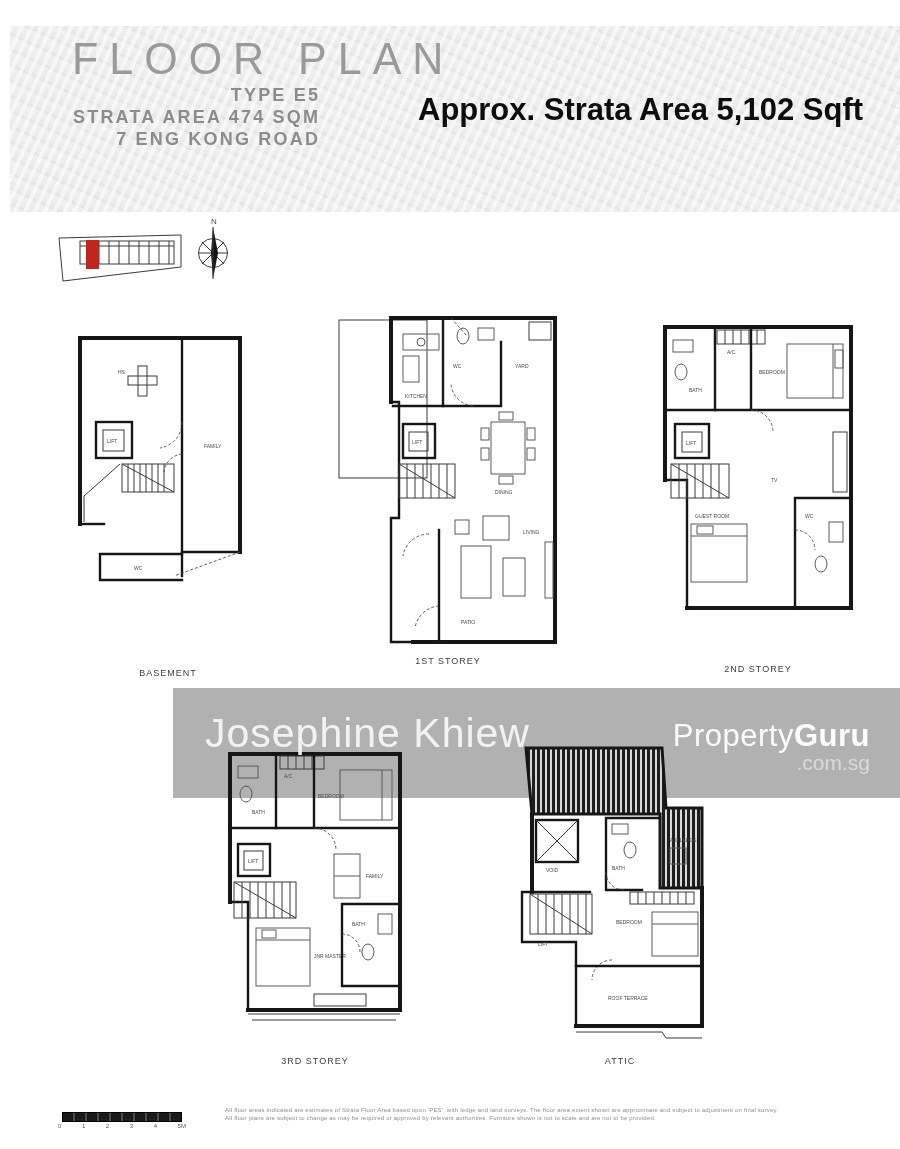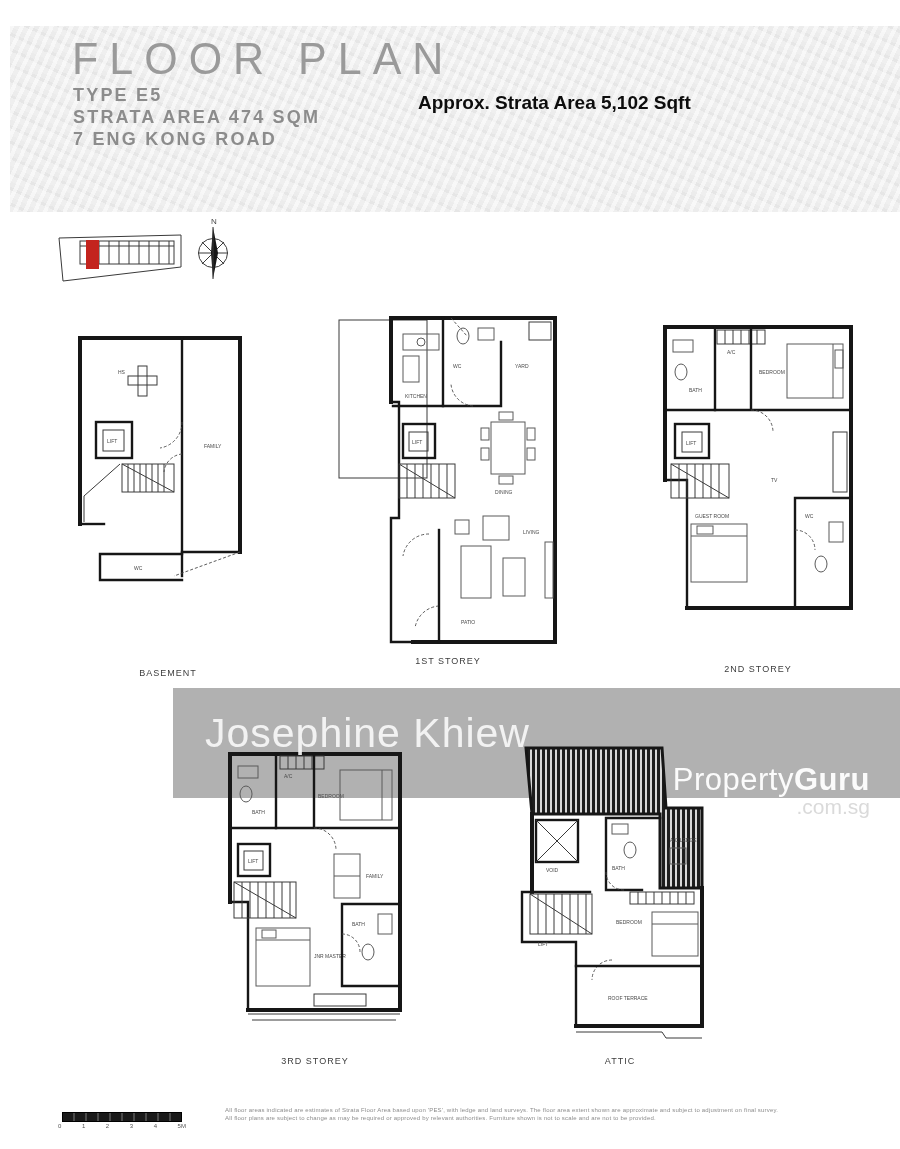--- a/index.html
+++ b/index.html
@@ -7,33 +7,33 @@
         font-family:"Liberation Sans",sans-serif;}
 
   
   .header-band{position:absolute;left:0;top:26px;width:900px;height:186px;
     background:
       repeating-linear-gradient(115deg,rgba(255,255,255,.55) 0 4px,rgba(0,0,0,0) 4px 9px),
       repeating-linear-gradient(25deg,#efefef 0 6px,#e6e6e6 6px 9px,#ececec 9px 14px); margin-left: 10px;}
   .hdr-title{position:absolute;left:62px;top:8px;font-size:43px;color:#9a9a9a;
     letter-spacing:11px;font-weight:400;transform:scaleY(1.04);}
   .hdr-sub{position:absolute;left:63px;top:58px;font-size:18px;font-weight:bold;
-    color:#8c8c8c;letter-spacing:2.2px;line-height:22px;}
-  .hdr-approx{position:absolute;left:408px;top:66px;font-size:19px;font-weight:bold;color:#0d0d0d;}
+    color:#8c8c8c;letter-spacing:2.2px;line-height:22px;text-align:right;}
+  .hdr-approx{position:absolute;left:408px;top:66px;font-size:31px;font-weight:bold;color:#0d0d0d;}
 
   
   .caption{position:absolute;font-size:9px;color:#3c3c3c;letter-spacing:1px;
     width:140px;text-align:center;}
 
   
   .wm-band{position:absolute;left:173px;top:688px;width:727px;height:110px;background:#b1b1b1;z-index:1;}
   .plan{position:absolute;z-index:2;}
   .wm-agent{position:absolute;left:205px;top:710px;font-size:41px;color:#f8f8f8;
     letter-spacing:1px;font-weight:400;z-index:3;opacity:.92;}
-  .wm-brand{position:absolute;right:30px;top:718px;text-align:right;z-index:3;color:#fff;margin-top:44px;}
+  .wm-brand{position:absolute;right:30px;top:718px;text-align:right;z-index:3;color:#fff;}
   .wm-brand .l1{font-size:31px;letter-spacing:.5px;opacity:.95;}
   .wm-brand .l1 b{font-weight:bold;}
   .wm-brand .l2{font-size:21px;color:#dadada;margin-top:-3px;}
 
   
   .scalebar{position:absolute;left:62px;top:1112px;width:118px;height:8px;background:#161616;
     border:1px solid #000;
     background-image:repeating-linear-gradient(90deg,#1a1a1a 0 10px,#4a4a4a 10px 12px);}
   .scaleticks{position:absolute;left:58px;top:1123px;width:128px;display:flex;
     justify-content:space-between;font-size:6px;color:#555;}

